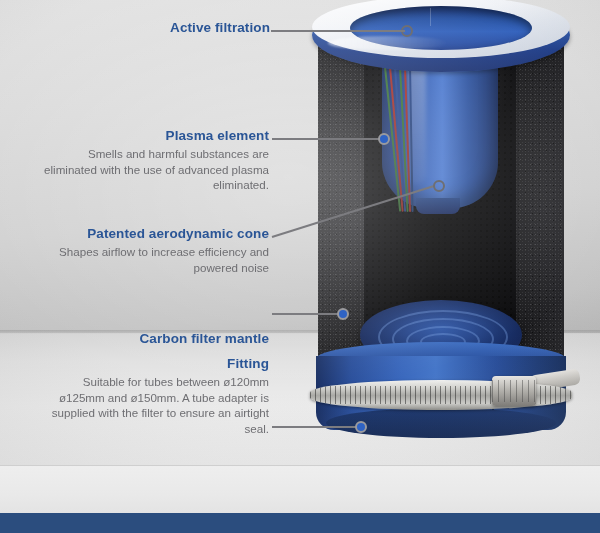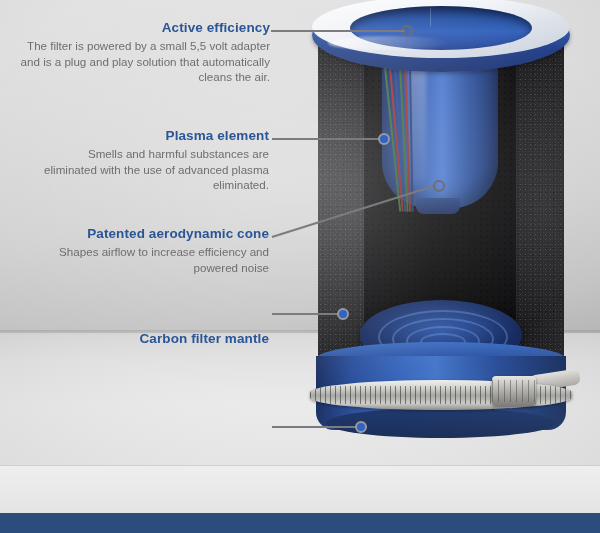--- a/index.html
+++ b/index.html
@@ -271,22 +271,21 @@
       <div class="clamp-teeth"></div>
     </div>
     <div class="clamp-screw">
       <div class="clamp-screw-lines"></div>
     </div>
   </div>
 
   <div class="bg-vignette"></div>
 
   <div class="callout" style="left:20px;top:20px;width:250px;">
-    <h3>Active efficiency</h3>
-    <p>The filter is powered by a small 5,5 volt adapter and is a plug and play solution that automatically cleans the air.</p>
+    <h3>Active filtration</h3>
   </div>
   <div class="lead" style="left:271px;top:30px;width:98px;"></div>
   <div class="dot hollow" style="left:401px;top:25px;"></div>
   <div class="lead" style="left:365px;top:30px;width:40px;"></div>
 
   <div class="callout" style="left:44px;top:128px;width:225px;">
     <h3>Plasma element</h3>
     <p>Smells and harmful substances are eliminated with the use of advanced plasma eliminated.</p>
   </div>
   <div class="lead" style="left:272px;top:138px;width:108px;"></div>
@@ -298,20 +297,24 @@
   </div>
   <div class="lead" style="left:272px;top:236px;width:169px;transform:rotate(-17.5deg);"></div>
   <div class="dot hollow" style="left:433px;top:180px;"></div>
 
   <div class="callout" style="left:60px;top:306px;width:209px;margin-top:25px;">
     <h3>Carbon filter mantle</h3>
   </div>
   <div class="lead" style="left:272px;top:313px;width:68px;"></div>
   <div class="dot filled" style="left:337px;top:308px;"></div>
 
+  <div class="callout" style="left:42px;top:356px;width:227px;">
+    <h3>Fitting</h3>
+    <p>Suitable for tubes between ø120mm ø125mm and ø150mm. A tube adapter is supplied with the filter to ensure an airtight seal.</p>
+  </div>
   <div class="lead" style="left:272px;top:426px;width:86px;"></div>
   <div class="dot filled" style="left:355px;top:421px;"></div>
 
   <div class="footer">
     
     
     
     
   </div>
   <div class="footer-bar"></div>

